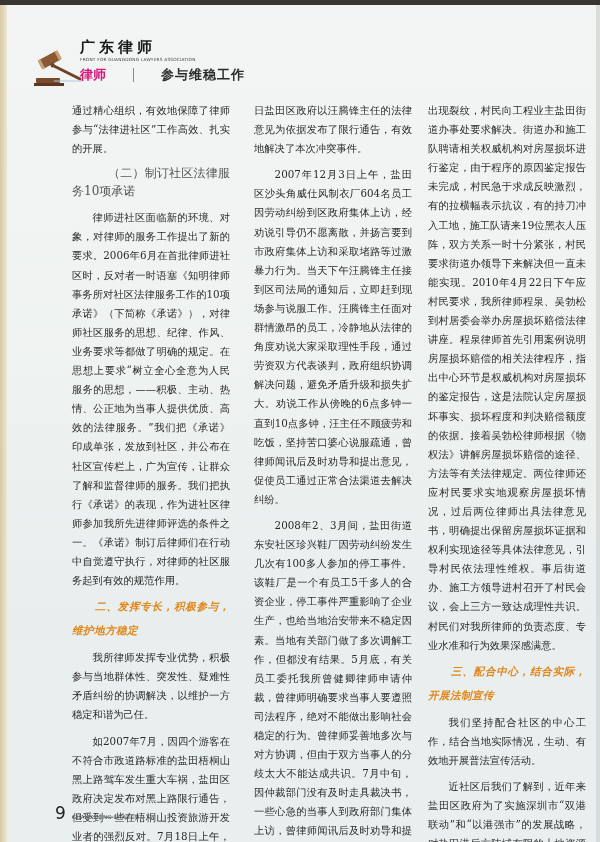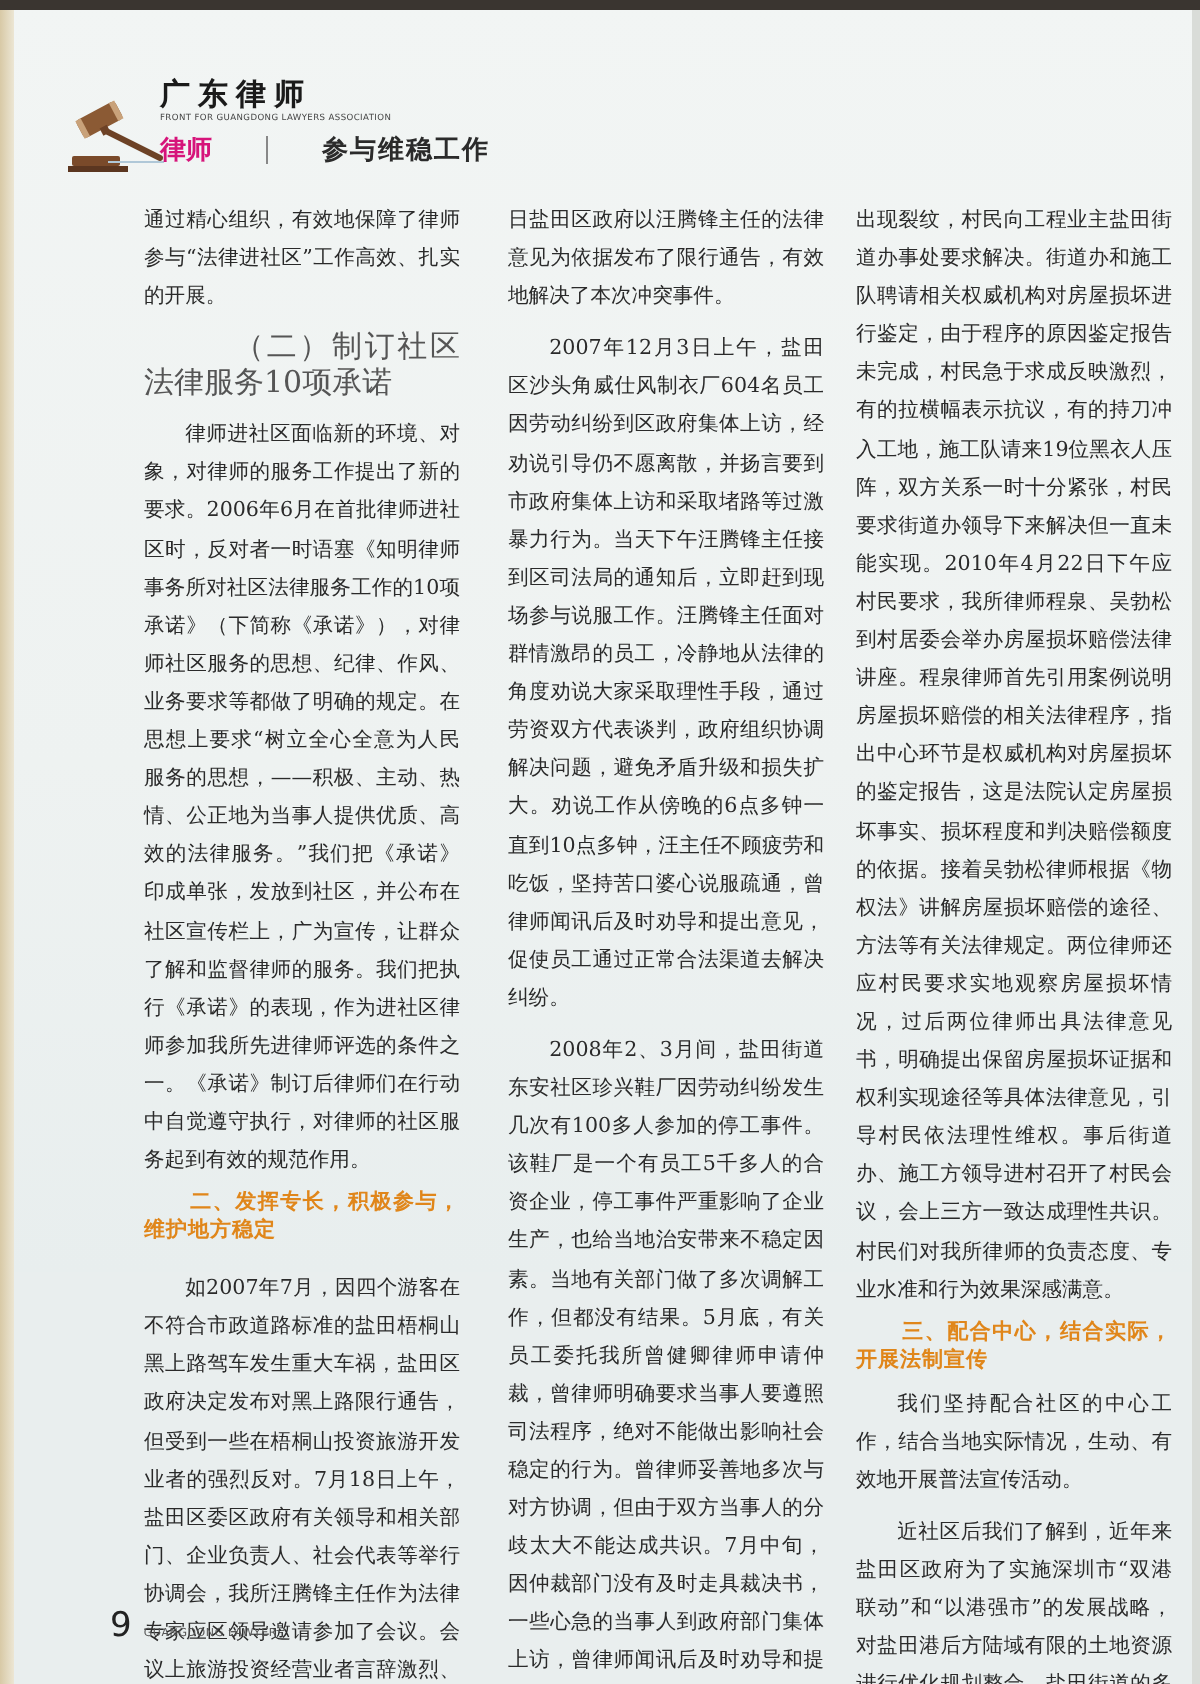--- a/index.html
+++ b/index.html
@@ -53,27 +53,28 @@
 
   
   .col {
     position: absolute; top: 101px;
     font-size: 10.3px; line-height: 19.1px;
     text-align: justify;
   }
   .col p { margin: 0; text-indent: 2em; }
   .col p.noindent { text-indent: 0; }
   .col .sub {
-    margin: 6px 0 8px 0; font-size: 15px; color: #555; text-indent: 3em;
+    margin: 6px 0 8px 0; font-size: 12px; color: #555; text-indent: 3em;
     line-height: 18px;
   }
   .col .h2 {
     color: #e0861a; font-weight: bold; font-family: "DejaVu Sans", sans-serif;
-    font-size: 10.5px; line-height: 14px; margin: 4px 0 6px 0; text-indent: 2.2em;
+    font-size: 10.5px; line-height: 24px; margin: 4px 0 6px 0; text-indent: 2.2em;
     letter-spacing: 0.5px;
+    font-style: italic;
   }
   .col1 { left: 72px; width: 158px; }
   .col2 { left: 254px; width: 158px; }
   .col3 { left: 428px; width: 158px; }
 
   .para-space { height: 7px; }
 
   .footer {
     position: absolute; left: 55px; top: 803px; display: flex; align-items: baseline;
   }
@@ -113,20 +114,21 @@
       <span class="divider"></span>
       <span class="topic">参与维稳工作</span>
     </div>
   </div>
 
   <div class="col col1">
     <p class="noindent">通过精心组织，有效地保障了律师参与“法律进社区”工作高效、扎实的开展。</p>
     <div class="sub">（二）制订社区法律服务10项承诺</div>
     <p>律师进社区面临新的环境、对象，对律师的服务工作提出了新的要求。2006年6月在首批律师进社区时，反对者一时语塞《知明律师事务所对社区法律服务工作的10项承诺》（下简称《承诺》），对律师社区服务的思想、纪律、作风、业务要求等都做了明确的规定。在思想上要求“树立全心全意为人民服务的思想，——积极、主动、热情、公正地为当事人提供优质、高效的法律服务。”我们把《承诺》印成单张，发放到社区，并公布在社区宣传栏上，广为宣传，让群众了解和监督律师的服务。我们把执行《承诺》的表现，作为进社区律师参加我所先进律师评选的条件之一。《承诺》制订后律师们在行动中自觉遵守执行，对律师的社区服务起到有效的规范作用。</p>
     <div class="h2">二、发挥专长，积极参与，维护地方稳定</div>
+    <p>我所律师发挥专业优势，积极参与当地群体性、突发性、疑难性矛盾纠纷的协调解决，以维护一方稳定和谐为己任。</p>
     <div class="para-space"></div>
     <p>如2007年7月，因四个游客在不符合市政道路标准的盐田梧桐山黑上路驾车发生重大车祸，盐田区政府决定发布对黑上路限行通告，但受到一些在梧桐山投资旅游开发业者的强烈反对。7月18日上午，盐田区委区政府有关领导和相关部门、企业负责人、社会代表等举行协调会，我所汪腾锋主任作为法律专家应区领导邀请参加了会议。会议上旅游投资经营业者言辞激烈、强力反对。汪腾锋主任根据各方面的意见和法律法规的要求提出三点法律意见，意见精辟有力，击中要害，反对者一时语塞，与会领导高度赞赏，其他社会代表纷纷赞同。次</p>
   </div>
 
   <div class="col col2">
     <p class="noindent">日盐田区政府以汪腾锋主任的法律意见为依据发布了限行通告，有效地解决了本次冲突事件。</p>
     <div class="para-space"></div>
     <p>2007年12月3日上午，盐田区沙头角威仕风制衣厂604名员工因劳动纠纷到区政府集体上访，经劝说引导仍不愿离散，并扬言要到市政府集体上访和采取堵路等过激暴力行为。当天下午汪腾锋主任接到区司法局的通知后，立即赶到现场参与说服工作。汪腾锋主任面对群情激昂的员工，冷静地从法律的角度劝说大家采取理性手段，通过劳资双方代表谈判，政府组织协调解决问题，避免矛盾升级和损失扩大。劝说工作从傍晚的6点多钟一直到10点多钟，汪主任不顾疲劳和吃饭，坚持苦口婆心说服疏通，曾律师闻讯后及时劝导和提出意见，促使员工通过正常合法渠道去解决纠纷。</p>
     <div class="para-space"></div>
     <p>2008年2、3月间，盐田街道东安社区珍兴鞋厂因劳动纠纷发生几次有100多人参加的停工事件。该鞋厂是一个有员工5千多人的合资企业，停工事件严重影响了企业生产，也给当地治安带来不稳定因素。当地有关部门做了多次调解工作，但都没有结果。5月底，有关员工委托我所曾健卿律师申请仲裁，曾律师明确要求当事人要遵照司法程序，绝对不能做出影响社会稳定的行为。曾律师妥善地多次与对方协调，但由于双方当事人的分歧太大不能达成共识。7月中旬，因仲裁部门没有及时走具裁决书，一些心急的当事人到政府部门集体上访，曾律师闻讯后及时劝导和提出意见，从而使他们回归司法渠道，理性对待，耐心等待。该案件涉及标的约800万元，当事人100多人，在曾律师说劝和引导下，当事人都能尊重司法，等候判决，没有再出现影响企业生产和社会稳定的事情。</p>

